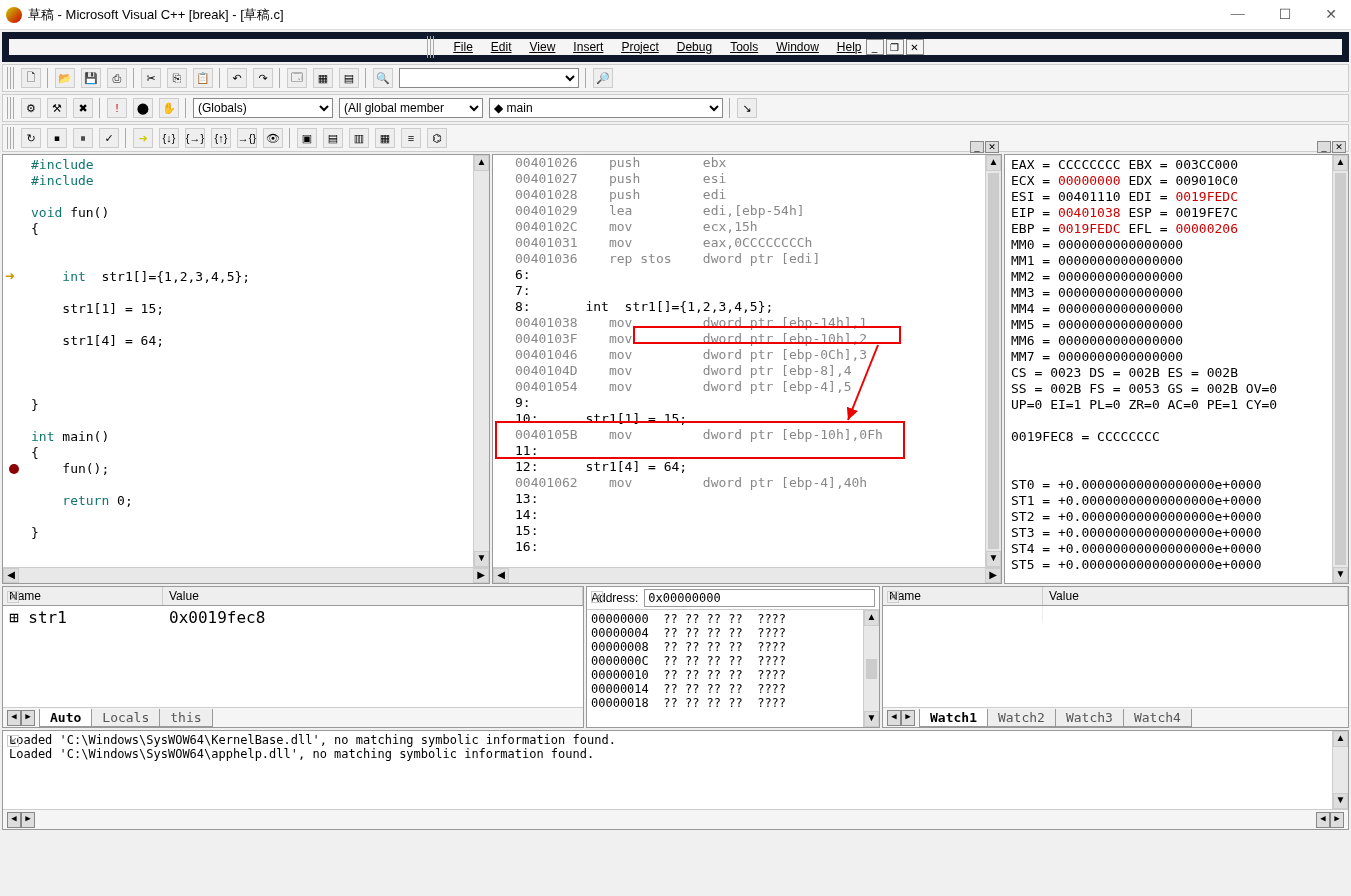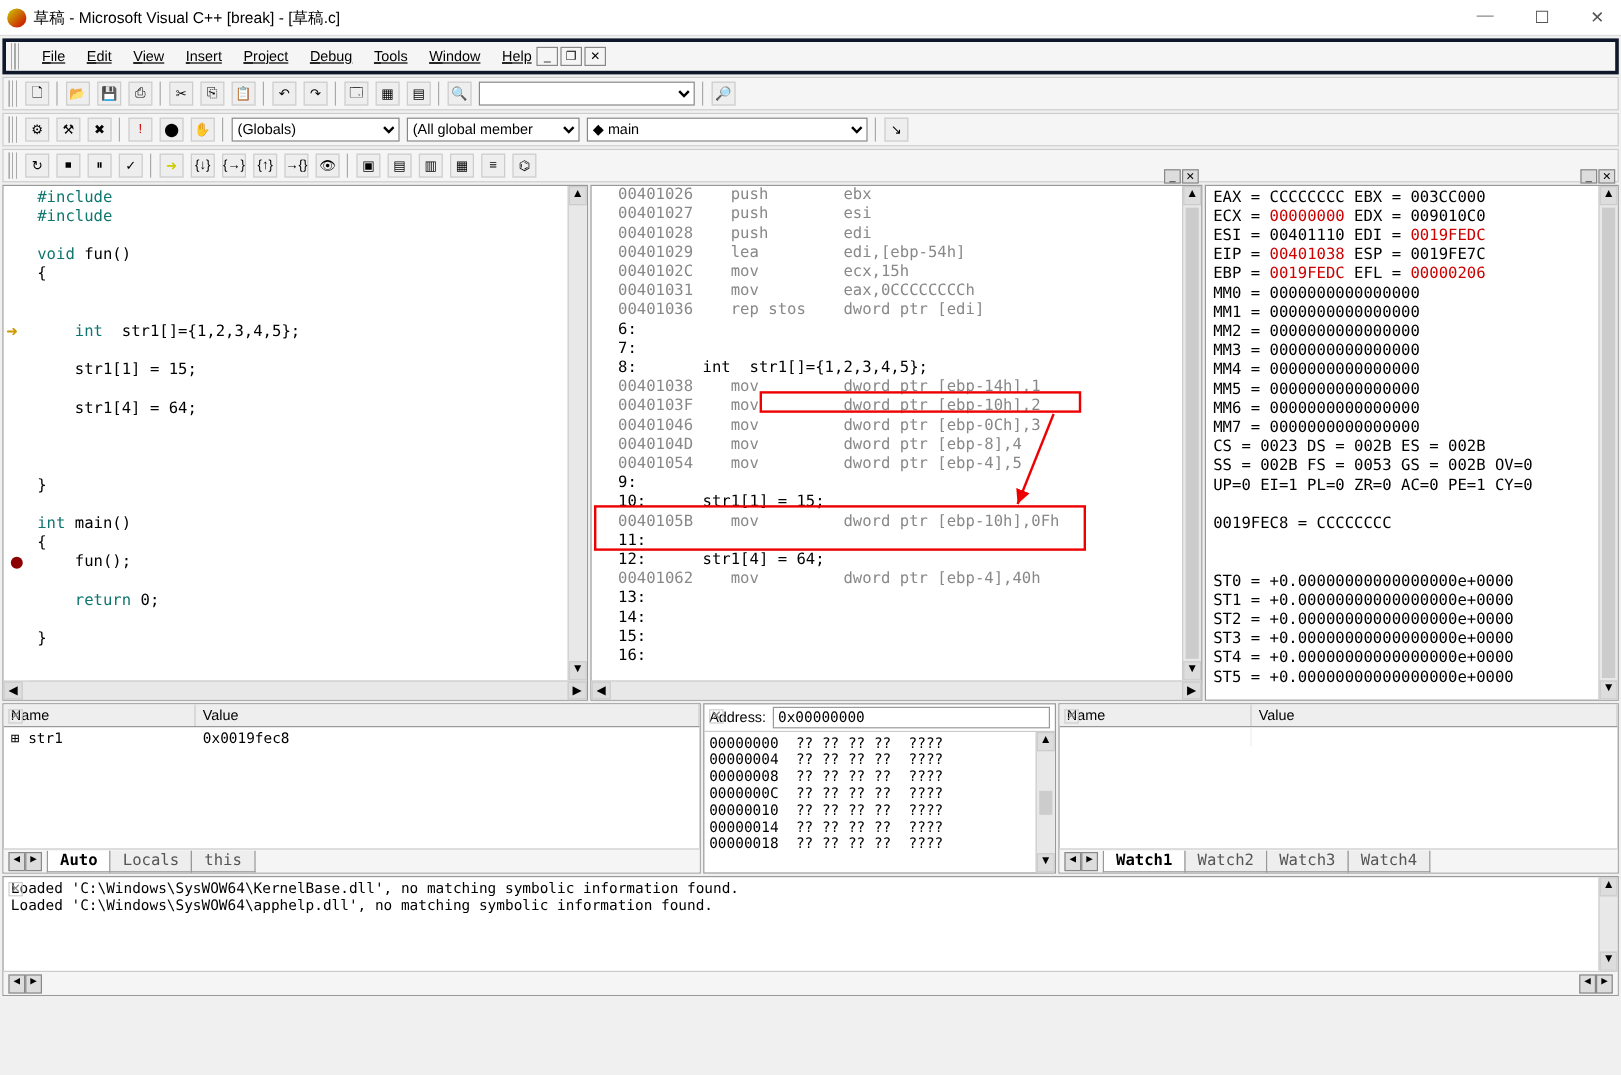--- a/index.html
+++ b/index.html
@@ -3,21 +3,21 @@
 <meta charset="utf-8">
 <style>
 * { box-sizing: border-box; margin: 0; padding: 0; }
 body { font-family: "Microsoft YaHei", Arial, sans-serif; font-size: 12px; background: #f0f0f0; width: 1351px; height: 896px; overflow: hidden; position: relative; }
 .titlebar { background: #fff; height: 30px; display: flex; align-items: center; justify-content: space-between; padding: 0 6px; border-bottom: 1px solid #ddd; }
 .titlebar .tleft { display: flex; align-items: center; gap: 6px; }
 .titlebar .icon { width: 16px; height: 16px; background: linear-gradient(135deg,#cc0,#c00); border-radius: 50%; }
 .titlebar .title { color: #000; font-size: 13px; }
 .winctrl { display: flex; gap: 18px; font-family: Segoe UI Symbol; font-size: 14px; color: #555; }
 .winctrl span { padding: 4px 8px; cursor: default; }
-.menuwrap { background: #f5f5f5; border: 3px solid #0f172a; margin: 2px; height: 30px; display: flex; align-items: center; justify-content: flex-start; padding: 0 4px; }
+.menuwrap { background: #f5f5f5; border: 7px solid #0f172a; margin: 2px; height: 30px; display: flex; align-items: center; justify-content: center; padding: 0 4px; }
 .menubar { display: flex; gap: 10px; padding-left: 8px; }
 .menubar span { padding: 4px 4px; text-decoration: underline; text-decoration-thickness: 1px; }
 .mdi-ctrl { display: flex; gap: 2px; }
 .mdi-ctrl span { border: 1px solid #888; width: 18px; height: 16px; display: inline-flex; align-items: center; justify-content: center; font-size: 10px; }
 .toolbar { background: #f5f5f5; border: 1px solid #ccc; margin: 2px; height: 28px; display: flex; align-items: center; gap: 6px; padding: 0 4px; }
 .tbtn { width: 20px; height: 20px; border: 1px solid #ccc; background: #eee; display: inline-flex; align-items: center; justify-content: center; font-size: 11px; }
 .tsep { width: 2px; height: 20px; border-left: 1px solid #aaa; }
 select, input[type=text] { font-family: inherit; font-size: 12px; }
 .combo { height: 20px; border: 1px solid #888; background: #fff; }
 .combo.find { width: 180px; }
@@ -47,21 +47,21 @@
 .pane-ctrl { position: absolute; right: 2px; top: -14px; display: flex; gap: 1px; }
 .pane-ctrl span { width: 14px; height: 12px; border: 1px solid #888; background: #ddd; font-size: 9px; text-align: center; line-height: 10px; }
 .row2 { display: flex; height: 142px; margin: 2px; gap: 2px; }
 .auto-pane { width: 582px; }
 .mem-pane { width: 294px; }
 .watch-pane { flex: 1; }
 .ctx-bar { background: #f5f5f5; border-bottom: 1px solid #ccc; padding: 2px 4px; display: flex; align-items: center; font-size: 12px; }
 .ctx-bar label { font-weight: bold; margin-right: 4px; }
 .grid-head { background: #eee; border-bottom: 1px solid #999; display: flex; font-weight: normal; }
 .grid-head div { padding: 2px 6px; border-right: 1px solid #ccc; }
-.grid-row { display: flex; font-family: Consolas, monospace; font-size: 12px; }
+.grid-row { display: flex; font-family: Consolas, monospace; font-size: 16px; }
 .grid-row div { padding: 2px 6px; }
 .tabs { display: flex; border-top: 1px solid #ccc; background: #f5f5f5; font-family: monospace; font-size: 13px; align-items: center; height: 20px; }
 .tab { padding: 1px 10px; border: 1px solid #999; border-top: none; background: #fff; margin-right: -1px; }
 .tab.active { font-weight: bold; background: #fff; }
 .tab.inactive { background: #eee; color: #555; }
 .tab-arrows { display: flex; gap: 0; margin: 0 4px; }
 .tab-arrows span { width: 14px; height: 16px; border: 1px solid #888; background: #ddd; font-size: 9px; text-align: center; }
 .mem { font-family: Consolas, monospace; font-size: 12px; line-height: 14px; padding: 2px 4px; white-space: pre; }
 .addr-bar { border-bottom: 1px solid #ccc; padding: 2px 4px; display: flex; align-items: center; gap: 6px; font-family: sans-serif; font-size: 12px; }
 .addr-bar input { flex: 1; font-family: Consolas, monospace; padding: 1px 3px; border: 1px solid #999; }

